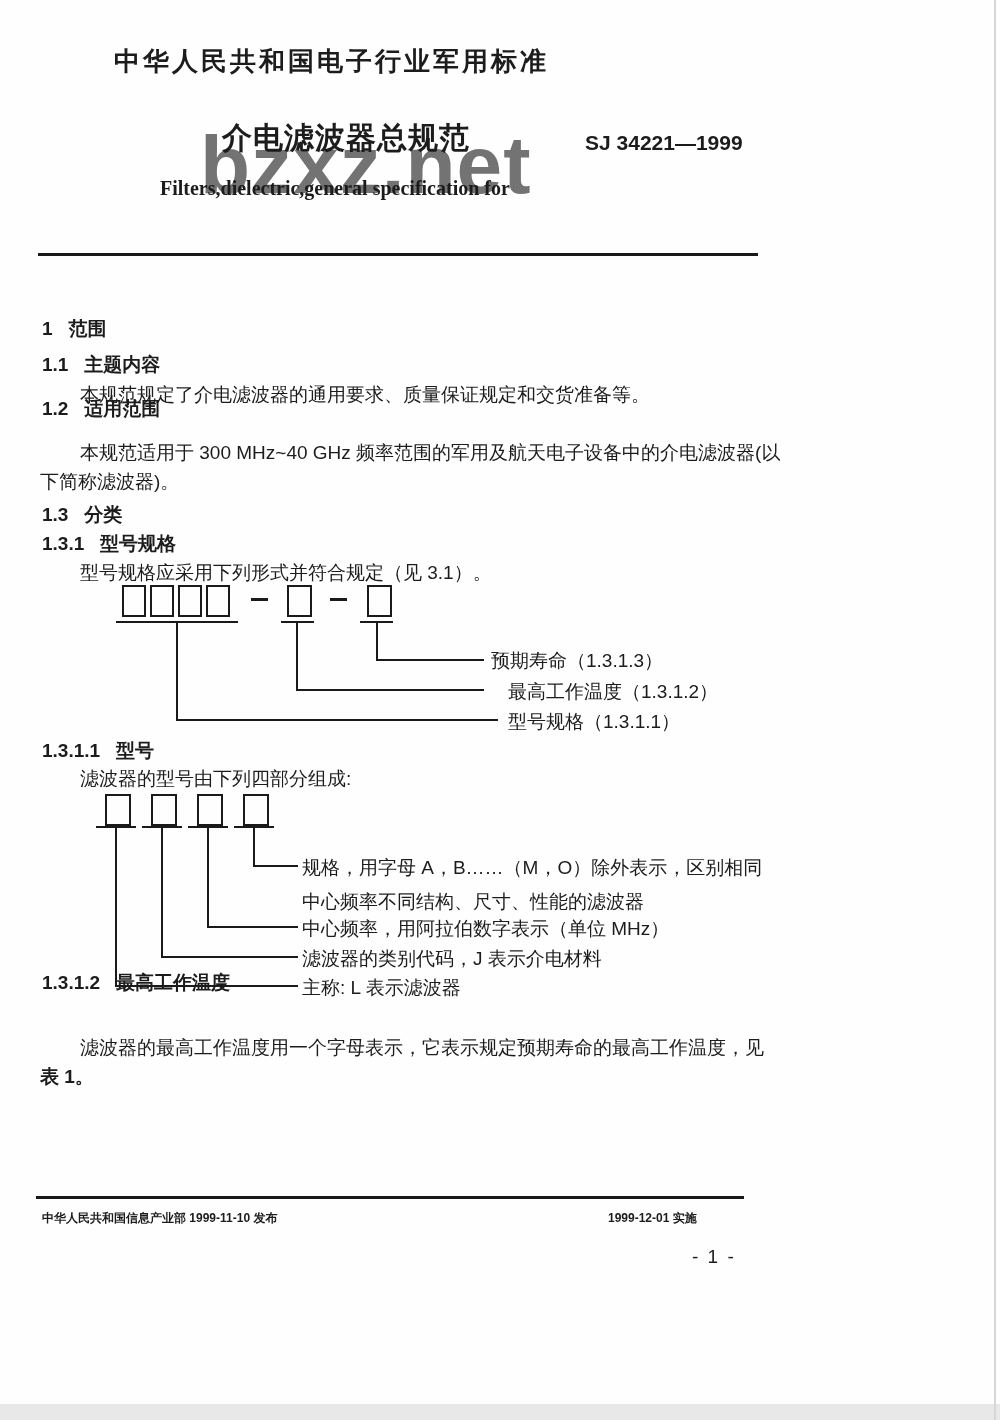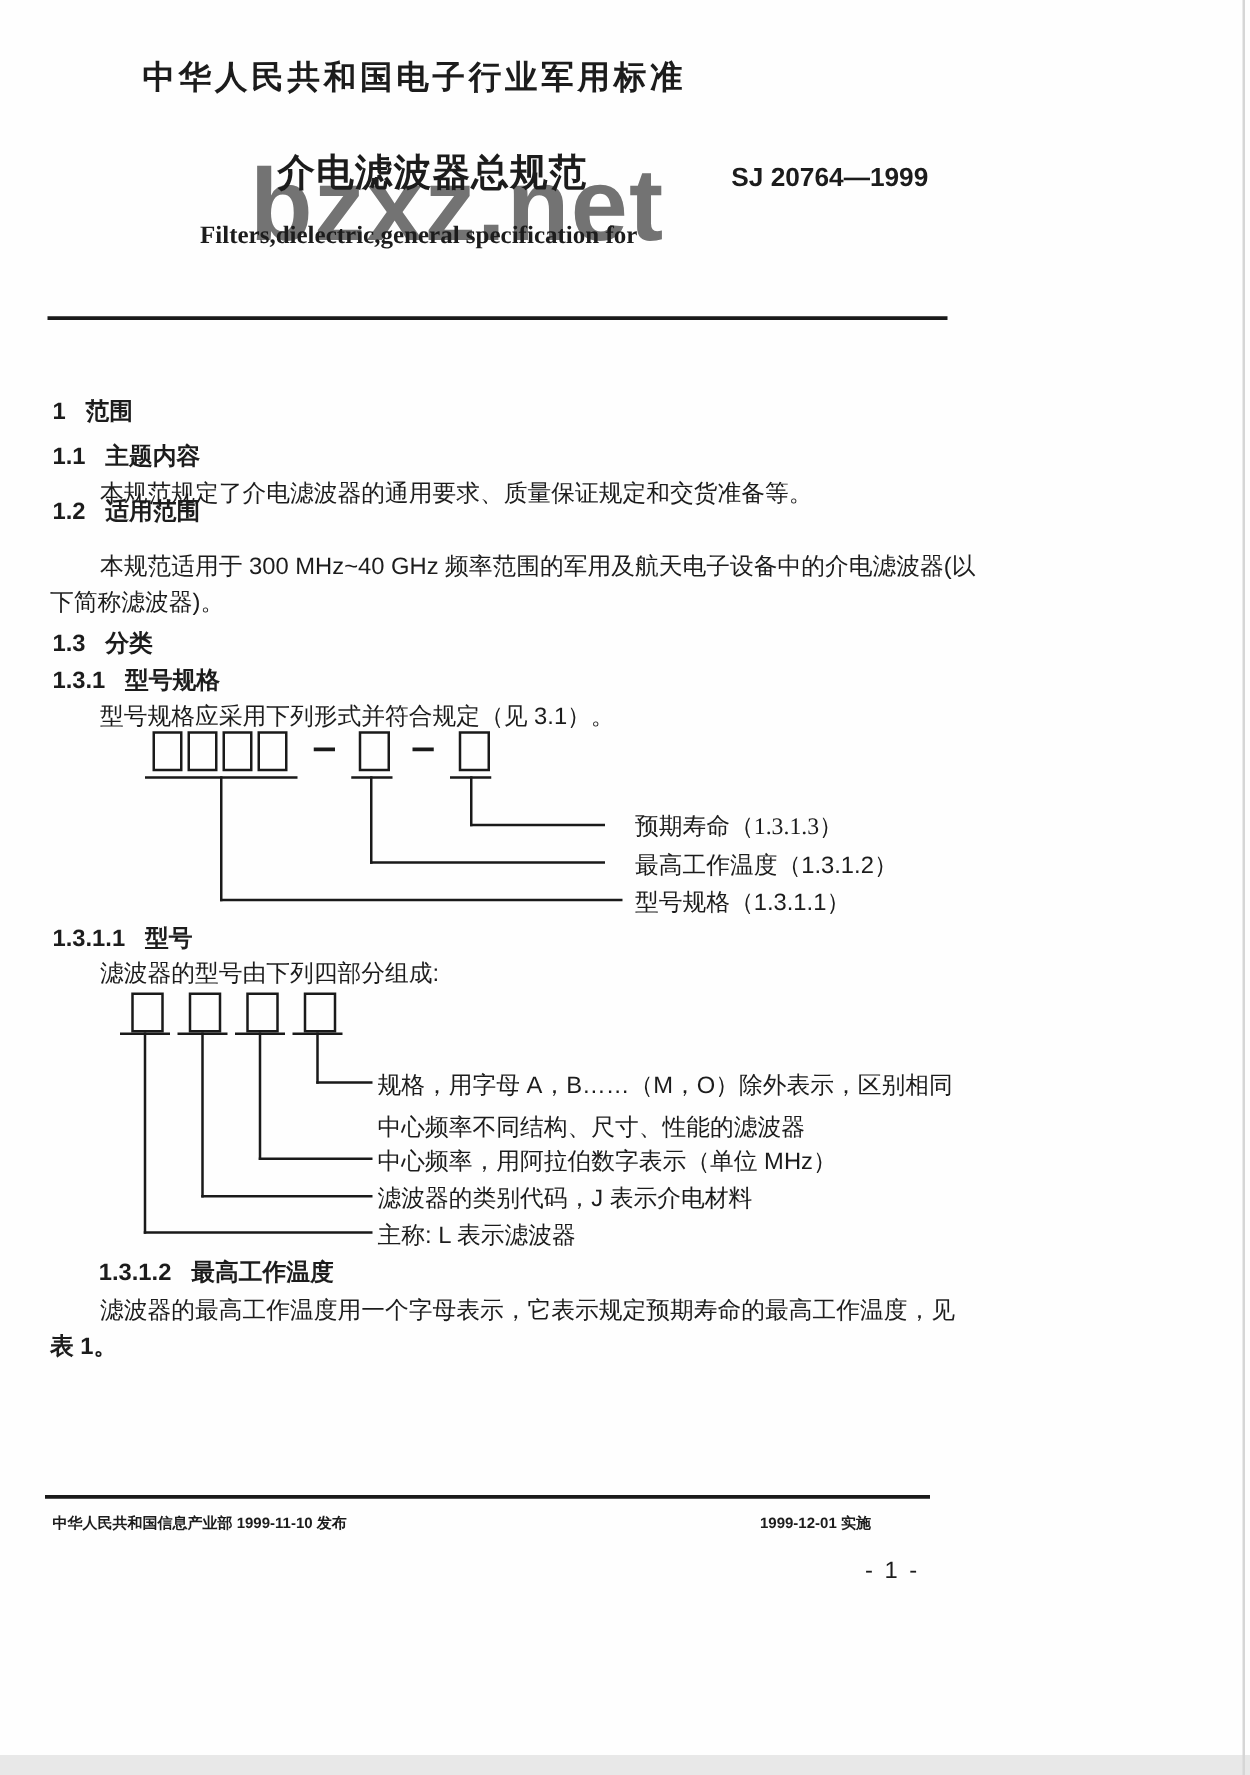--- a/index.html
+++ b/index.html
@@ -73,21 +73,21 @@
 </style>
 </head>
 <body>
 
 <div id="page">
 
   <div class="watermark">bzxz.net</div>
 
   <div class="abs std-type">中华人民共和国电子行业军用标准</div>
   <div class="abs title-cn">介电滤波器总规范</div>
-  <div class="abs doc-number">SJ 20764—1999</div>
+  <div class="abs doc-number">SJ 34221—1999</div>
   <div class="abs title-en">Filters,dielectric,general specification for</div>
   <div class="rule" style="left:38px; top:253px; width:720px; height:3px;"></div>
 
   <div class="abs heading" style="left:42px; top:316px;">1   范围</div>
   <div class="abs heading" style="left:42px; top:352px;">1.1   主题内容</div>
   <div class="abs bodytext" style="left:80px; top:382px;">本规范规定了介电滤波器的通用要求、质量保证规定和交货准备等。</div>
   <div class="abs heading" style="left:42px; top:396px;">1.2   适用范围</div>
   <div class="abs bodytext" style="left:80px; top:440px;">本规范适用于 300 MHz~40 GHz 频率范围的军用及航天电子设备中的介电滤波器(以</div>
   <div class="abs bodytext" style="left:40px; top:469px;">下简称滤波器)。</div>
   <div class="abs heading" style="left:42px; top:502px;">1.3   分类</div>
@@ -108,21 +108,21 @@
     <div class="dline" style="left:281px; top:621px; width:33px; height:2px;"></div>
     <div class="dline" style="left:360px; top:621px; width:33px; height:2px;"></div>
 
     <div class="dline" style="left:376px; top:621px; width:2px; height:40px;"></div>
     <div class="dline" style="left:376px; top:659px; width:108px; height:2px;"></div>
     <div class="dline" style="left:296px; top:621px; width:2px; height:70px;"></div>
     <div class="dline" style="left:296px; top:689px; width:188px; height:2px;"></div>
     <div class="dline" style="left:176px; top:621px; width:2px; height:100px;"></div>
     <div class="dline" style="left:176px; top:719px; width:322px; height:2px;"></div>
 
-    <div class="dlabel" style="left:508px; top:648px;font-family:Liberation Serif, serif;">预期寿命（1.3.1.3）</div>
+    <div class="dlabel" style="left:491px; top:648px;">预期寿命（1.3.1.3）</div>
     <div class="dlabel" style="left:508px; top:679px;">最高工作温度（1.3.1.2）</div>
     <div class="dlabel" style="left:508px; top:709px;">型号规格（1.3.1.1）</div>
   </div>
 
   <div class="abs heading" style="left:42px; top:738px;">1.3.1.1   型号</div>
   <div class="abs bodytext" style="left:80px; top:766px;">滤波器的型号由下列四部分组成:</div>
 
   <div>
     <div class="dbox" style="left:105px; top:794px; width:22px;"></div>
     <div class="dbox" style="left:151px; top:794px; width:22px;"></div>
@@ -146,21 +146,21 @@
     <div class="dline" style="left:115px; top:826px; width:2px; height:161px;"></div>
     <div class="dline" style="left:115px; top:985px; width:183px; height:2px;"></div>
 
     <div class="dlabel" style="left:302px; top:855px;">规格，用字母 A，B……（M，O）除外表示，区别相同</div>
     <div class="dlabel" style="left:302px; top:889px;">中心频率不同结构、尺寸、性能的滤波器</div>
     <div class="dlabel" style="left:302px; top:916px;">中心频率，用阿拉伯数字表示（单位 MHz）</div>
     <div class="dlabel" style="left:302px; top:946px;">滤波器的类别代码，J 表示介电材料</div>
     <div class="dlabel" style="left:302px; top:975px;">主称: L 表示滤波器</div>
   </div>
 
-  <div class="abs heading" style="left:42px; top:1005px;margin-left:37px;">1.3.1.2   最高工作温度</div>
+  <div class="abs heading" style="left:42px; top:970px;">1.3.1.2   最高工作温度</div>
   <div class="abs bodytext" style="left:80px; top:1035px;">滤波器的最高工作温度用一个字母表示，它表示规定预期寿命的最高工作温度，见</div>
   <div class="abs bodytext" style="left:40px; top:1064px;font-weight:bold;">表 1。</div>
 
   <div class="rule" style="left:36px; top:1196px; width:708px; height:3px;"></div>
   <div class="abs footer-text" style="left:42px; top:1210px;">中华人民共和国信息产业部 1999-11-10 发布</div>
   <div class="abs footer-text" style="left:608px; top:1210px;">1999-12-01 实施</div>
   <div class="abs page-num" style="left:692px; top:1246px;">- 1 -</div>
 
   <div class="scan-strip"></div>
   <div class="scan-edge-right"></div>

